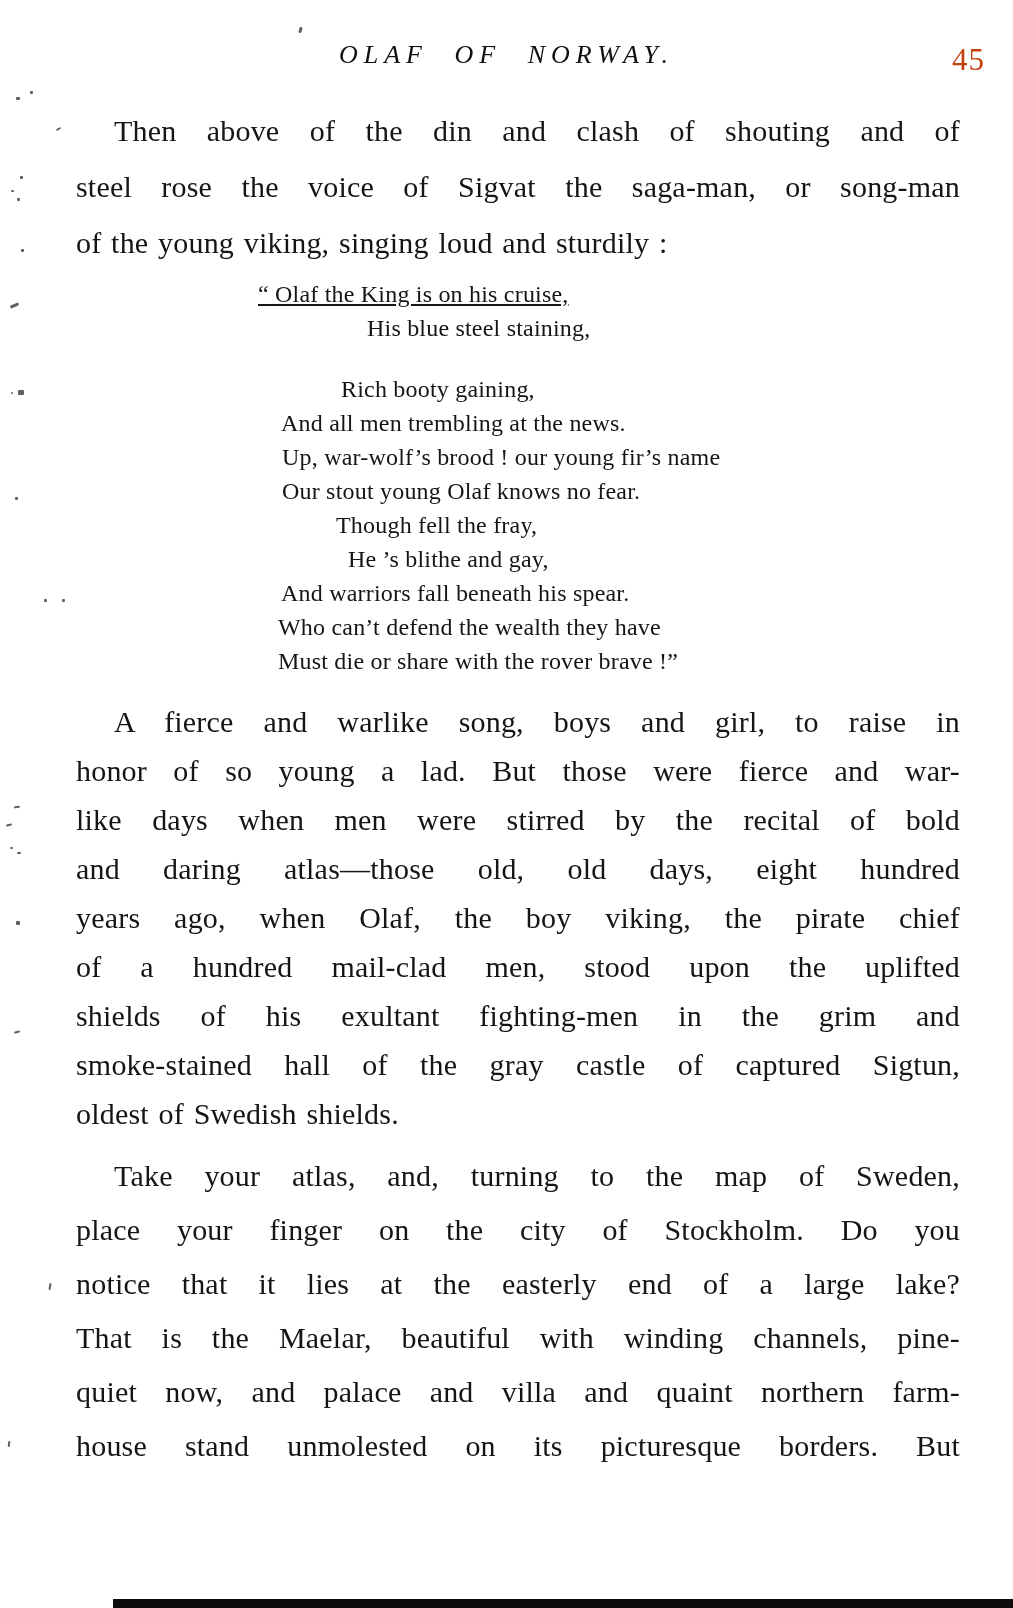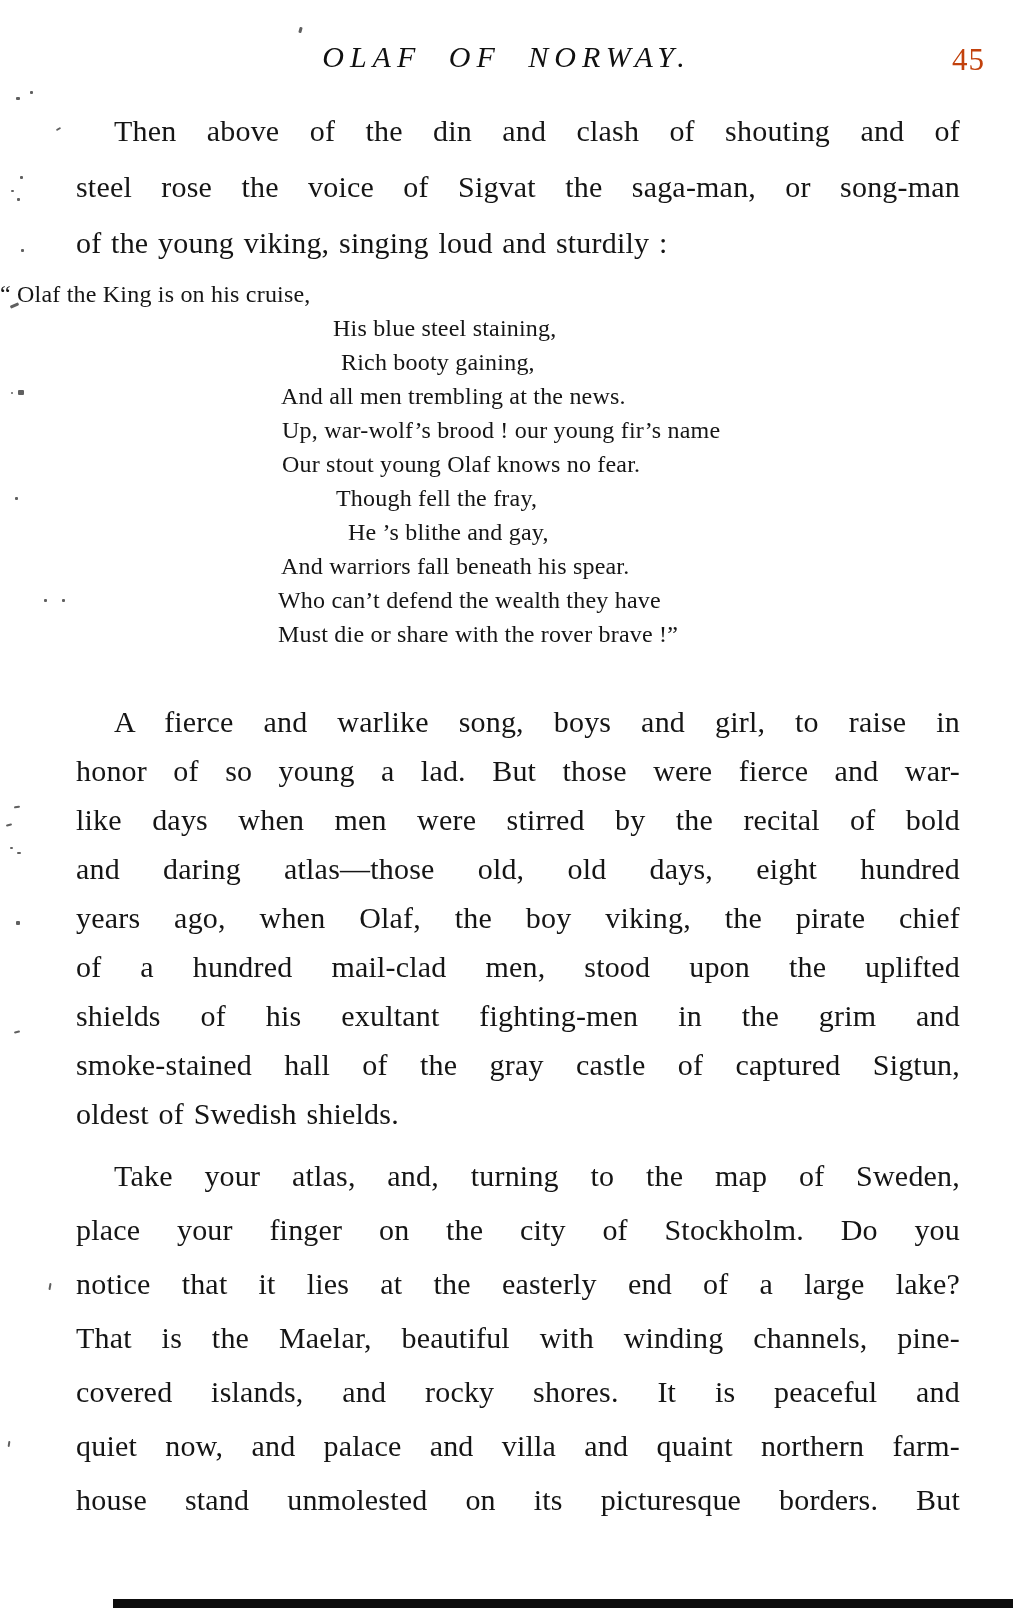--- a/index.html
+++ b/index.html
@@ -9,21 +9,21 @@
     width:1013px; height:1608px;
     background:#ffffff;
     color:#151515;
     font-family:"Liberation Serif", serif;
     overflow:hidden;
   }
   
   .header { position:absolute; top:40px; left:0; width:1013px; height:44px; }
   .running-title {
     display:block; text-align:center;
-    font-style:italic; font-size:30px;
+    font-style:italic; font-size:26px;
     letter-spacing:6px; word-spacing:14px;
     color:#101010;
   }
   .page-number {
     position:absolute; top:2px; right:28px;
     font-size:31px; letter-spacing:1px; color:#c2410c;
   }
   
   .para { position:absolute; left:68px; width:884px; font-size:30px; letter-spacing:0.2px; word-spacing:2px;margin-left:8px; }
   .para .line { text-align:justify; text-align-last:justify; }
@@ -48,23 +48,23 @@
     <span class="page-number">45</span>
   </div>
 
   <div class="para" id="p1">
       <div class="line" style="padding-left: 38px;">Then above of the din and clash of shouting and of</div>
       <div class="line">steel rose the voice of Sigvat the saga-man, or song-man</div>
       <div class="line last">of the young viking, singing loud and sturdily :</div>
     </div>
 
   <div class="poem">
-      <div class="line" style="">“ Olaf the King is on his cruise,</div>
-      <div class="line" style="padding-left: 333px;">His blue steel staining,</div>
-      <div class="line" style="padding-left: 341px;">Rich booty gaining,</div>
+      <div class="line" style="padding-left: 258px; text-decoration: underline;">“ Olaf the King is on his cruise,</div>
+      <div class="line" style="padding-left: 333px; margin-left: 34px;">His blue steel staining,</div>
+      <div class="line" style="padding-left: 341px; margin-top: 27px;">Rich booty gaining,</div>
       <div class="line" style="padding-left: 281px;">And all men trembling at the news.</div>
       <div class="line" style="padding-left: 282px;">Up, war-wolf’s brood !  our young fir’s name</div>
       <div class="line" style="padding-left: 282px;">Our stout young Olaf knows no fear.</div>
       <div class="line" style="padding-left: 336px;">Though fell the fray,</div>
       <div class="line" style="padding-left: 336px; margin-left: 12px;">He ’s blithe and gay,</div>
       <div class="line" style="padding-left: 281px;">And warriors fall beneath his spear.</div>
       <div class="line" style="padding-left: 278px;">Who can’t defend the wealth they have</div>
       <div class="line" style="padding-left: 278px;">Must die or share with the rover brave !”</div>
     </div>
 
@@ -78,21 +78,20 @@
       <div class="line">shields of his exultant fighting-men in the grim and</div>
       <div class="line">smoke-stained hall of the gray castle of captured Sigtun,</div>
       <div class="line last">oldest of Swedish shields.</div>
     </div>
 
   <div class="para" id="p3">
       <div class="line" style="padding-left: 38px;">Take your atlas, and, turning to the map of Sweden,</div>
       <div class="line">place your finger on the city of Stockholm.  Do you</div>
       <div class="line">notice that it lies at the easterly end of a large lake?</div>
       <div class="line">That is the Maelar, beautiful with winding channels, pine-</div>
-      <div class="line">covered islands, and rocky shores.  It is peaceful and</div>
       <div class="line">quiet now, and palace and villa and quaint northern farm-</div>
       <div class="line">house stand unmolested on its picturesque borders.  But</div>
     </div>
 
   <div id="specks">
       <span class="speck" style="left: 299px; top: 27px; width: 3px; height: 6px; transform: rotate(15deg);"></span>
       <span class="speck" style="left: 30px; top: 91px; width: 3px; height: 3px;"></span>
       <span class="speck" style="left: 16px; top: 97px; width: 4px; height: 3px;"></span>
       <span class="speck" style="left: 56px; top: 128px; width: 5px; height: 2px; transform: rotate(-30deg);"></span>
       <span class="speck" style="left: 20px; top: 176px; width: 3px; height: 3px;"></span>

